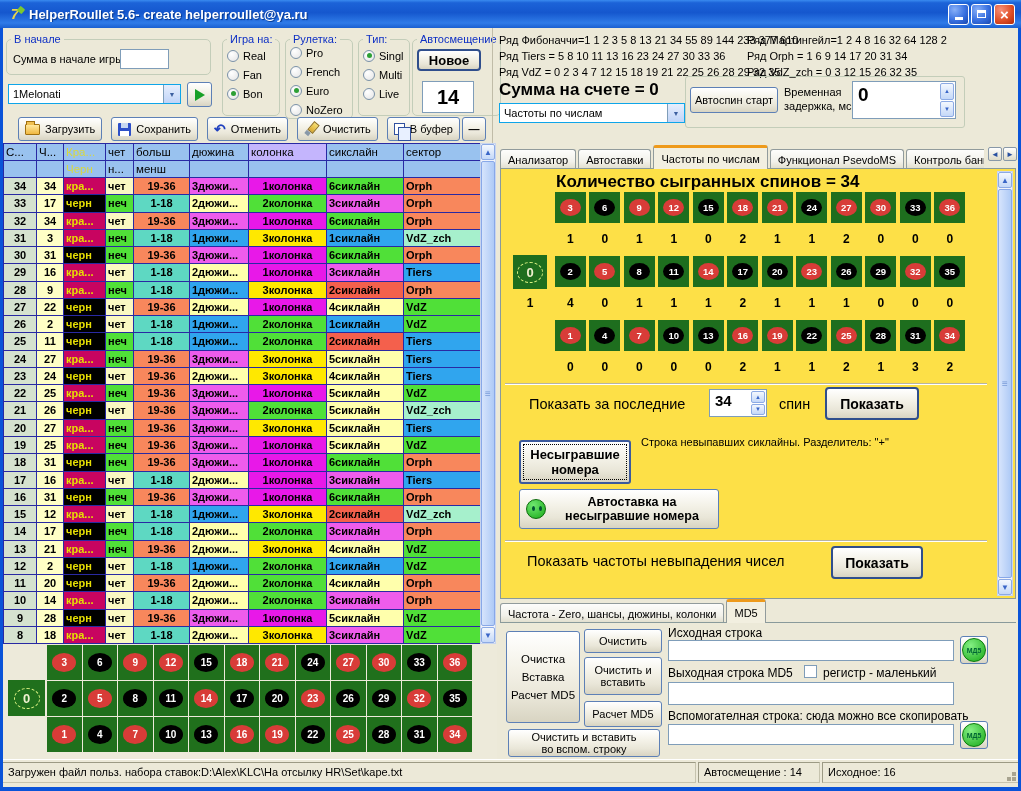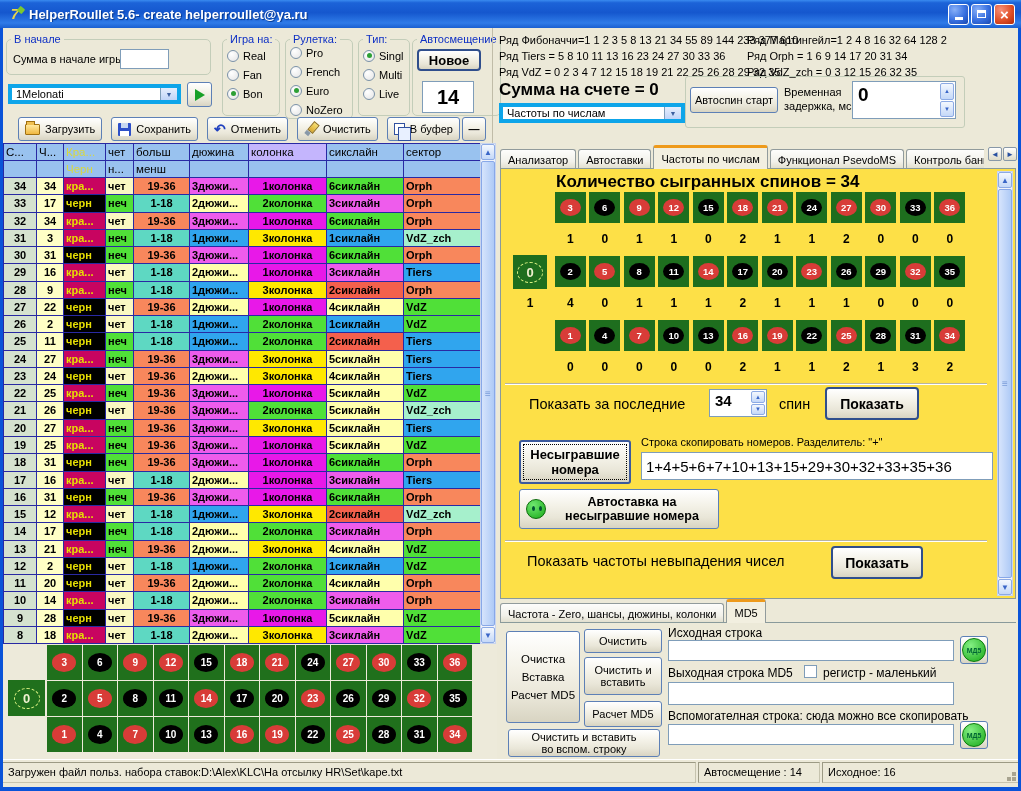--- a/index.html
+++ b/index.html
@@ -20,21 +20,21 @@
   .glyph-max{width:9px;height:8px;border:1px solid #fff;border-top-width:3px;}
   .wbtn.close::before{content:"×";font-size:15px;font-weight:bold;line-height:1;}
   .lbl{font-size:11px;color:#000;white-space:nowrap;}
   .gbox{position:absolute;border:1px solid #C3CDB9;border-radius:5px;background:transparent;}
   .gbox legend{color:#0D2FC4;font-size:11px;padding:0 3px;margin-left:4px;white-space:nowrap;}
   .sunken{background:#fff;border:1px solid #7F9DB9;font-size:11px;}
   .xpbtn{display:flex;align-items:center;justify-content:center;cursor:default;
     background:linear-gradient(180deg,#FFFFFF,#F4F2E8 40%,#E9E6D8 72%,#D8D4C2);
     border:1px solid #5D80B6;border-radius:3px;font-size:11px;color:#000;white-space:nowrap;}
   .xpbtn.default{border:2px solid #2F4E8C;border-radius:4px;font-weight:bold;}
-  .combo{position:absolute;display:flex;background:#fff;border:4px solid #0ea5e9;height:20px;align-items:center;}
+  .combo{position:absolute;display:flex;background:#fff;border:1px solid #0ea5e9;height:20px;align-items:center;}
   .combo-text{flex:1;font-size:11px;padding:0 4px;white-space:nowrap;overflow:hidden;}
   .combo-btn{width:17px;height:100%;border-left:1px solid #7F9DB9;background:linear-gradient(180deg,#E6EEFD,#C0D4F8);display:flex;align-items:center;justify-content:center;}
   .combo-btn::before{content:"▼";font-size:7px;color:#3C5FA0;}
   .radio{display:flex;align-items:center;gap:4px;font-size:11px;height:17px;margin:2px 0 2px 4px;}
   .rdot{width:12px;height:12px;border-radius:50%;border:1px solid #7B92A8;background:radial-gradient(circle at 35% 30%,#fff,#E4E4E4);display:flex;align-items:center;justify-content:center;flex:0 0 12px;}
   .radio.checked .rdot::after{content:"";width:5px;height:5px;border-radius:50%;background:#2DA035;}
   .tabstrip{position:absolute;display:flex;align-items:flex-end;gap:2px;overflow:hidden;}
   .tab{height:20px;padding:0 7px;background:linear-gradient(#FDFDFB,#F2F1EA 60%,#E0DDCB);border:1px solid #919B9C;border-bottom:none;border-radius:3px 3px 0 0;font-size:11px;display:flex;align-items:center;white-space:nowrap;color:#000;}
   .tab.active{height:24px;background:#F2EFE0;border-top:3px solid #EE9A1B;z-index:3;position:relative;}
   .tabarrows{position:absolute;display:flex;gap:1px;z-index:5;}
@@ -812,22 +812,21 @@
         <span class="spinbtn down"></span>
       </span>
     </div>
     <span class="abs" style="left:278px;top:227px;font-size:14.5px">спин</span>
     <div class="xpbtn default abs" style="left:324px;top:218px;width:94px;height:33px;font-size:14px">Показать</div>
 
     <div class="xpbtn abs" style="left:18px;top:271px;width:112px;height:44px;flex-direction:column;font-weight:bold;font-size:13px;border:2px solid #3C5A9C;outline:1px dotted #000;outline-offset:-5px">
       <span>Несыгравшие</span>
       <span>номера</span>
     </div>
-    <span class="lbl abs" style="left:140px;top:267px">Строка скопировать номеров. Разделитель: "+"</span>
-    <input class="sunken abs" style="left: 140px; top: 283px; width: 352px; height: 28px; font-size: 15px; padding-left: 4px;" value="1+4+5+6+7+10+13+15+29+30+32+33+35+36">
+    <span class="lbl abs" style="left:140px;top:267px">Строка невыпавших сиклайны. Разделитель: "+"</span>
 
     <div class="xpbtn abs" style="left:18px;top:320px;width:200px;height:40px;gap:6px;padding:0 6px">
       <span class="autobet-icon"></span>
       <span style="display:flex;flex-direction:column;align-items:center;font-weight:bold;font-size:12.5px;flex:1">
         <span>Автоставка на</span>
         <span>несыгравшие номера</span>
       </span>
     </div>
 
     <div class="divider" style="left:4px;top:371px;width:482px"></div>

